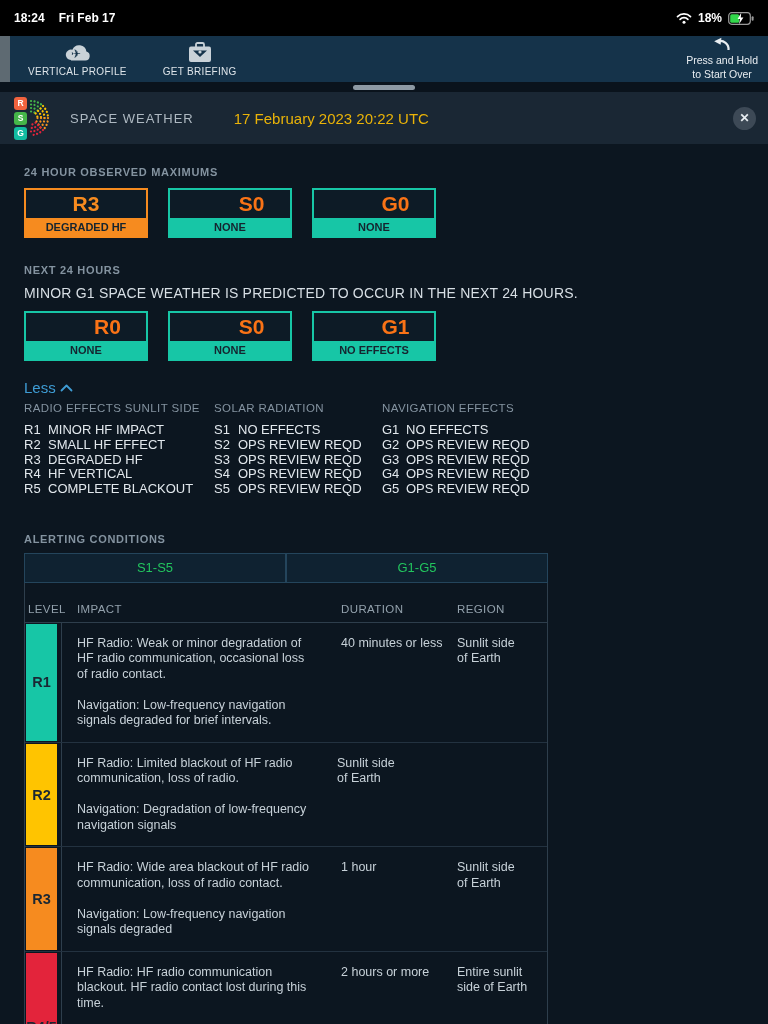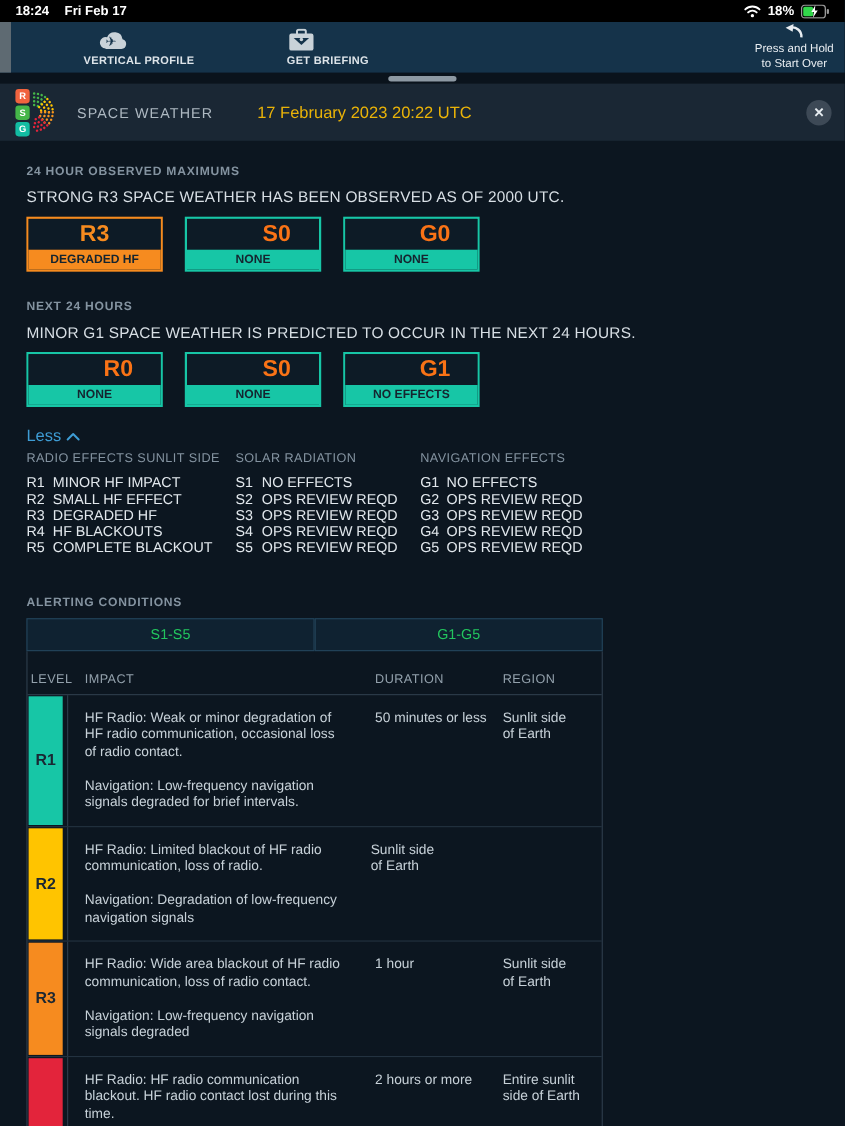--- a/index.html
+++ b/index.html
@@ -4,37 +4,37 @@
 <style>
   * { margin:0; padding:0; box-sizing:border-box; }
   html,body { width:768px; height:1024px; }
   body {
     font-family:"Liberation Sans", sans-serif;
     background:#0C1620; color:#D9E0E6;
     overflow:hidden; position:relative;
   }
   
   .statusbar {
-    height:20px; background:#000; color:#fff;
+    height:36px; background:#000; color:#fff;
     display:flex; align-items:center; justify-content:space-between;
     padding:0 14px; font-size:12px; font-weight:bold;
   }
   .statusbar .left { display:flex; gap:14px; }
   .statusbar .right { display:flex; align-items:center; gap:6px; }
   
   .toolbar {
     height:46px; background:#15334A; display:flex; align-items:stretch;
     position:relative;
   }
   .edge-strip { width:10px; background:#5E6A72; }
   .tb-btn {
     display:flex; flex-direction:column; align-items:center; justify-content:center;
     gap:3px; padding:0 18px; color:#DDE4E9; cursor:pointer;
   }
-  .tb-btn .lbl { font-size:10px; font-weight:bold; letter-spacing:.3px;margin-left:48px; }
+  .tb-btn .lbl { font-size:10px; font-weight:normal; letter-spacing:.3px; }
   .tb-right {
     margin-left:auto; display:flex; flex-direction:column; align-items:center;
     justify-content:center; gap:2px; padding-right:10px; color:#E8EDF1;
   }
   .tb-right .lbl { font-size:10.5px; font-weight:normal; text-align:center; line-height:1.25; }
   
   .handle-strip { height:10px; background:#0A131C; display:flex; justify-content:center; align-items:center; }
   .handle { width:62px; height:5px; border-radius:3px; background:#8D99A3; }
   
   .sheet-header {
@@ -232,21 +232,20 @@
   <span class="sheet-title">SPACE WEATHER</span>
   <span class="sheet-ts">17 February 2023 20:22 UTC</span>
   <div class="close-btn">
     <span>✕</span>
   </div>
 </div>
 
 <div class="content">
 
   <div class="sec-label">24 HOUR OBSERVED MAXIMUMS</div>
-  <div class="sentence">STRONG R3 SPACE WEATHER HAS BEEN OBSERVED AS OF 2000 UTC.</div>
   <div class="boxes">
     <div class="sw-box orange">
       <div class="code">R3</div>
       <div class="desc">DEGRADED HF</div>
     </div>
     <div class="sw-box teal">
       <div class="code">S0</div>
       <div class="desc">NONE</div>
     </div>
     <div class="sw-box teal">
@@ -292,21 +291,21 @@
         <div class="lrow">
             <span class="code">R2</span>
             <span>SMALL HF EFFECT</span>
           </div>
         <div class="lrow">
             <span class="code">R3</span>
             <span>DEGRADED HF</span>
           </div>
         <div class="lrow">
             <span class="code">R4</span>
-            <span>HF BLACKOUTS</span>
+            <span>HF VERTICAL</span>
           </div>
         <div class="lrow">
             <span class="code">R5</span>
             <span>COMPLETE BLACKOUT</span>
           </div>
       </div>
     </div>
     <div class="col2">
       <div class="hdr">SOLAR RADIATION</div>
       <div class="rows">
@@ -377,21 +376,21 @@
     <div class="trow r1">
       <div class="c-level">
           <div class="level-block level-teal">R1</div>
         </div>
       <div class="c-impact">
           <div class="cell-text">HF Radio: Weak or minor degradation of HF radio communication, occasional loss of radio contact.
 
 Navigation: Low-frequency navigation signals degraded for brief intervals.</div>
         </div>
       <div class="c-duration">
-          <div class="cell-text">50 minutes or less</div>
+          <div class="cell-text">40 minutes or less</div>
         </div>
       <div class="c-region">
           <div class="cell-text">Sunlit side
 of Earth</div>
         </div>
     </div>
 
     <div class="trow r2">
       <div class="c-level">
           <div class="level-block level-yellow">R2</div>

